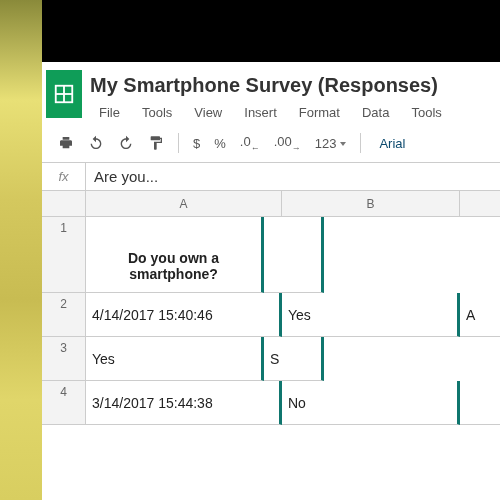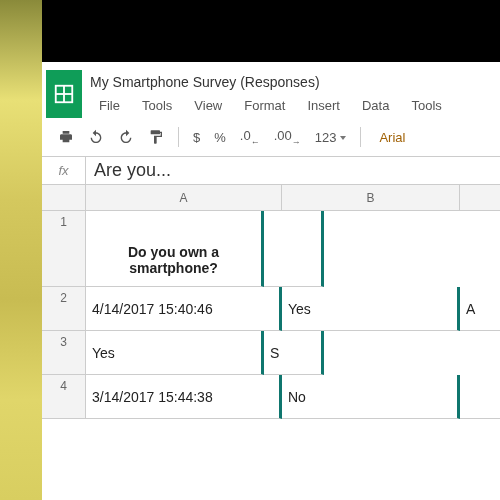--- a/index.html
+++ b/index.html
@@ -4,32 +4,32 @@
 <style>
   * { box-sizing: border-box; margin: 0; padding: 0; }
   body { font-family: Arial, sans-serif; font-size: 13px; width: 500px; height: 500px; overflow: hidden; background: #000; }
   .left-strip { position: absolute; left: 0; top: 0; width: 42px; height: 500px; background: linear-gradient(180deg, #8a8a3a 0%, #e8e076 20%, #d4c85e 40%, #c8bc52 60%, #e0d66a 80%, #d8ce60 100%); }
   .black-top { position: absolute; left: 42px; top: 0; right: 0; height: 62px; background: #000; }
   .app { position: absolute; left: 42px; top: 62px; right: 0; bottom: 0; background: #fff; }
   .titlebar { display: flex; align-items: flex-start; padding: 8px 6px 2px 4px; }
   .sheets-logo { width: 36px; height: 48px; background: #0f9d58; display: flex; align-items: center; justify-content: center; margin-right: 8px; flex-shrink: 0; }
   .sheets-logo svg { width: 22px; height: 22px; }
   .title-area { flex: 1; }
-  .doc-title { font-size: 14px; color: #333; padding: 4px 0 2px 0; }
+  .doc-title { font-size: 20px; color: #333; padding: 4px 0 2px 0; font-weight: bold; }
   .menubar { display: flex; gap: 4px; margin-top: 2px; }
   .menu-item { padding: 4px 9px; color: #555; font-size: 13px; cursor: pointer; }
   .toolbar { display: flex; align-items: center; padding: 4px 6px 6px 10px; border-bottom: 1px solid #ccc; gap: 2px; }
   .tbtn { width: 28px; height: 26px; display: flex; align-items: center; justify-content: center; cursor: pointer; color: #555; border-radius: 2px; }
   .tsep { width: 1px; height: 20px; background: #ccc; margin: 0 6px; }
   .ttxt { padding: 0 6px; color: #555; font-size: 13px; cursor: pointer; }
   .dropdown-caret { width: 0; height: 0; border-left: 3px solid transparent; border-right: 3px solid transparent; border-top: 4px solid #777; margin-left: 4px; display: inline-block; vertical-align: middle; }
-  .font-select { padding: 0 4px 0 10px; color: #a16207; font-size: 13px; cursor: pointer; display: flex; align-items: center; text-align: right; }
+  .font-select { padding: 0 4px 0 10px; color: #0c4a6e; font-size: 13px; cursor: pointer; display: flex; align-items: center; text-align: right; }
   .fx-bar { display: flex; align-items: center; border-bottom: 1px solid #ccc; height: 28px; }
   .fx-label { width: 44px; font-style: italic; color: #888; font-size: 13px; border-right: 1px solid #ccc; height: 100%; display: flex; align-items: center; justify-content: center; }
-  .fx-content { padding: 0 8px; color: #333; font-size: 18px; }
+  .fx-content { padding: 0 8px; color: #333; font-size: 15px; }
   .grid { display: flex; }
   .rowheads { display: flex; flex-direction: column; }
   .corner { width: 44px; height: 26px; background: #f3f3f3; border-right: 1px solid #ccc; border-bottom: 1px solid #ccc; }
   .rowhead { width: 44px; background: #f3f3f3; border-right: 1px solid #ccc; border-bottom: 1px solid #ccc; display: flex; align-items: flex-start; justify-content: center; color: #666; font-size: 12px; padding-top: 4px; }
   .rh1 { height: 76px; }
   .rhn { height: 44px; }
   .cols { flex: 1; }
   .colheads { display: flex; height: 26px; }
   .colhead { background: #f3f3f3; border-right: 1px solid #ccc; border-bottom: 1px solid #ccc; display: flex; align-items: center; justify-content: center; color: #666; font-size: 12px; }
   .cA { width: 196px; }
@@ -56,22 +56,22 @@
           <line x1="3" y1="12" x2="21" y2="12" stroke="#fff" stroke-width="2"></line>
           <line x1="12" y1="3" x2="12" y2="21" stroke="#fff" stroke-width="2"></line>
         </svg>
     </div>
     <div class="title-area">
       <div class="doc-title">My Smartphone Survey (Responses)</div>
       <div class="menubar">
         <div class="menu-item">File</div>
         <div class="menu-item">Tools</div>
         <div class="menu-item">View</div>
+        <div class="menu-item">Insert</div>
         <div class="menu-item">Format</div>
-        <div class="menu-item">Insert</div>
         <div class="menu-item">Data</div>
         <div class="menu-item">Tools</div>
       </div>
     </div>
   </div>
 
   <div class="toolbar">
     <div class="tbtn">
       <svg width="16" height="16" viewBox="0 0 24 24">
           <path fill="#555" d="M19 8H5c-1.1 0-2 .9-2 2v6h4v4h10v-4h4v-6c0-1.1-.9-2-2-2zM7 3h10v4H7z"></path>

